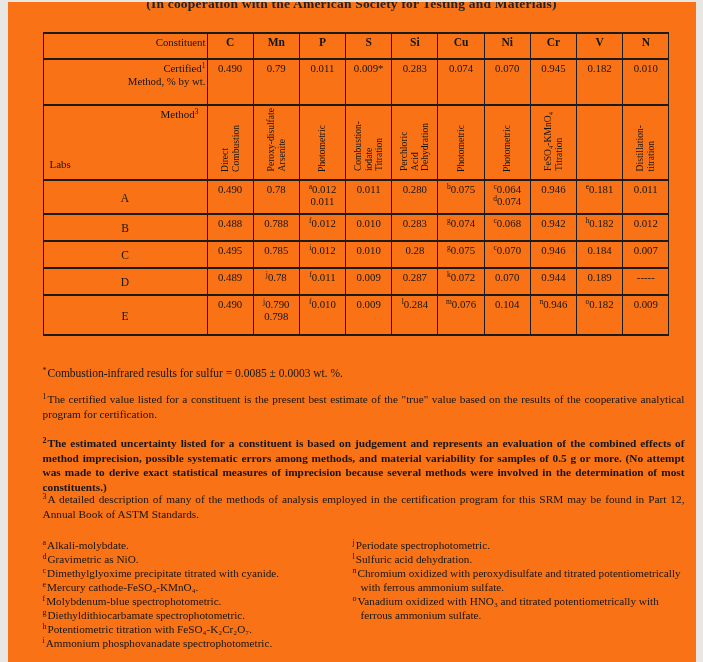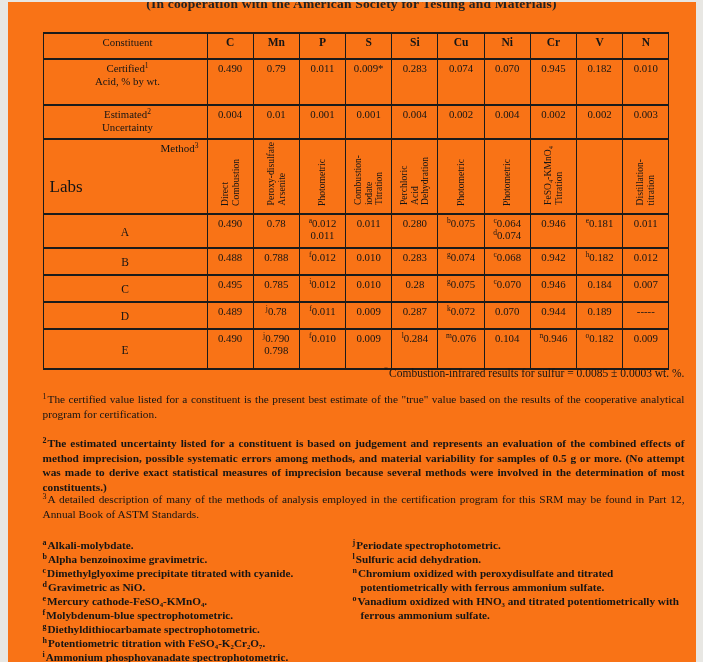--- a/index.html
+++ b/index.html
@@ -18,45 +18,45 @@
   .tbl tr.r-hdr td, .tbl td { border-top-width:2px; border-bottom-width:2px; }
   col.cw0 { width:164px; }
   col.cwe { width:46.2px; }
 
   tr.r-hdr  { height:26px; }
   tr.r-cert { height:46px; }
   tr.r-est  { height:34px; }
   tr.r-mth  { height:72px; }
   tr.r-a { height:34px; } tr.r-b, tr.r-c, tr.r-d { height:27px; } tr.r-e { height:40px; }
 
-  .tbl td.left { text-align:center; padding-left:6px;font-family:Liberation Serif, serif; }
+  .tbl td.left { text-align:right; padding-left:6px;font-family:Liberation Serif, serif; }
   .tbl td.sym  { font-weight:bold; font-size:11.5px; }
   .lblline { line-height:13px; }
   sup.s { font-size:7.5px; line-height:0; vertical-align:4px; }
 
   td.mcell { position:relative; }
   .m-label { position:absolute; top:2px; right:8px; font-size:11px; }
-  .labs-label { position:absolute; bottom:16px; left:6px; font-size:17px; }
+  .labs-label { position:absolute; bottom:9px; left:6px; font-size:11px; }
   td.td-m { vertical-align:bottom; padding-bottom:6px; }
   .rot { writing-mode:vertical-rl; transform:rotate(180deg); white-space:pre-line;
          font-size:9.6px; line-height:10.5px; display:inline-block; text-align:left; }
   .vline { line-height:12px; }
   td.labname { vertical-align:middle; font-size:11.5px; }
 
   
   .fn { position:absolute; left:35px; width:642px; font-size:11.3px; line-height:14.5px; text-align:justify; margin:0; }
-  .fn-ast { top:364px; text-align:right; font-size:11.5px; }
+  .fn-ast { top:364px; text-align:left; font-size:11.5px; }
   .fn-1 { top:390px; }
   .fn-2 { top:434px;font-weight:bold; }
   .fn-3 { top:490px; }
   .fm { font-size:8px; line-height:0; vertical-align:4px; margin-right:1px; }
   .flist { position:absolute; top:536px; font-size:11.2px; line-height:14px; }
   .flist-left  { left:35px;  width:302px; }
   .flist-right { left:345px; width:338px; }
-  .flist div { padding-left:8px; text-indent:-8px;font-weight:bold; }
+  .flist div { padding-left:8px; text-indent:-8px; }
 </style>
 </head>
 <body>
 
 <div class="page">
 
   <div class="clip-head">
     <span>(In cooperation with the American Society for Testing and Materials)</span>
   </div>
 
@@ -84,48 +84,32 @@
           <td class="sym">Si</td>
           <td class="sym">Cu</td>
           <td class="sym">Ni</td>
           <td class="sym">Cr</td>
           <td class="sym">V</td>
           <td class="sym">N</td>
         </tr>
         <tr class="r-cert">
           <td class="left">
             <div class="lblline">Certified<sup class="s">1</sup></div>
-            <div class="lblline">Acid, % by wt.</div>
+            <div class="lblline">Method, % by wt.</div>
           </td>
           <td>0.490</td>
           <td>0.79</td>
           <td>0.011</td>
           <td>0.009*</td>
           <td>0.283</td>
           <td>0.074</td>
           <td>0.070</td>
           <td>0.945</td>
           <td>0.182</td>
           <td>0.010</td>
-        </tr>
-        <tr class="r-est">
-          <td class="left">
-            <div class="lblline">Estimated<sup class="s">2</sup></div>
-            <div class="lblline">Uncertainty</div>
-          </td>
-          <td>0.004</td>
-          <td>0.01</td>
-          <td>0.001</td>
-          <td>0.001</td>
-          <td>0.004</td>
-          <td>0.002</td>
-          <td>0.004</td>
-          <td>0.002</td>
-          <td>0.002</td>
-          <td>0.003</td>
         </tr>
         <tr class="r-mth">
           <td class="left mcell">
             <div class="m-label">Method<sup class="s">3</sup></div>
             <div class="labs-label">Labs</div>
           </td>
           <td class="td-m"><div class="rot">Direct
 Combustion</div></td>
           <td class="td-m"><div class="rot">Peroxy-disulfate
 Arsenite</div></td>
@@ -318,23 +302,22 @@
   <p class="fn fn-ast"><sup class="fm">*</sup><span>Combustion-infrared results for sulfur = 0.0085 ± 0.0003 wt. %.</span></p>
 
   <p class="fn fn-1"><sup class="fm">1</sup><span>The certified value listed for a constituent is the present best estimate of the "true" value based on the results of the cooperative analytical program for certification.</span></p>
 
   <p class="fn fn-2"><sup class="fm">2</sup><span>The estimated uncertainty listed for a constituent is based on judgement and represents an evaluation of the combined effects of method imprecision, possible systematic errors among methods, and material variability for samples of 0.5 g or more.  (No attempt was made to derive exact statistical measures of imprecision because several methods were involved in the determination of most constituents.)</span></p>
 
   <p class="fn fn-3"><sup class="fm">3</sup><span>A detailed description of many of the methods of analysis employed in the certification program for this SRM may be found in Part 12, Annual Book of ASTM Standards.</span></p>
 
   <div class="flist flist-left" id="flist-left">
       <div><sup class="fm">a</sup>Alkali-molybdate.</div>
-      <div><sup class="fm">b</sup>Alpha benzoinoxime gravimetric.</div>
+      <div><sup class="fm">d</sup>Gravimetric as NiO.</div>
       <div><sup class="fm">c</sup>Dimethylglyoxime precipitate titrated with cyanide.</div>
-      <div><sup class="fm">d</sup>Gravimetric as NiO.</div>
       <div><sup class="fm">e</sup>Mercury cathode-FeSO₄-KMnO₄.</div>
       <div><sup class="fm">f</sup>Molybdenum-blue spectrophotometric.</div>
       <div><sup class="fm">g</sup>Diethyldithiocarbamate spectrophotometric.</div>
       <div><sup class="fm">h</sup>Potentiometric titration with FeSO₄-K₂Cr₂O₇.</div>
       <div><sup class="fm">i</sup>Ammonium phosphovanadate spectrophotometric.</div>
     </div>
   <div class="flist flist-right" id="flist-right">
       <div><sup class="fm">j</sup>Periodate spectrophotometric.</div>
       <div><sup class="fm">l</sup>Sulfuric acid dehydration.</div>
       <div><sup class="fm">n</sup>Chromium oxidized with peroxydisulfate and titrated potentiometrically with ferrous ammonium sulfate.</div>

